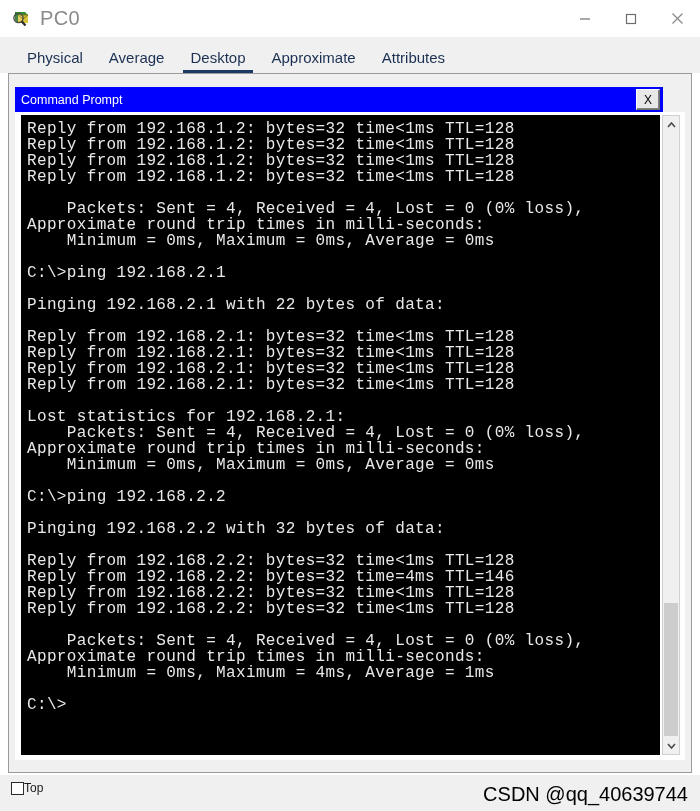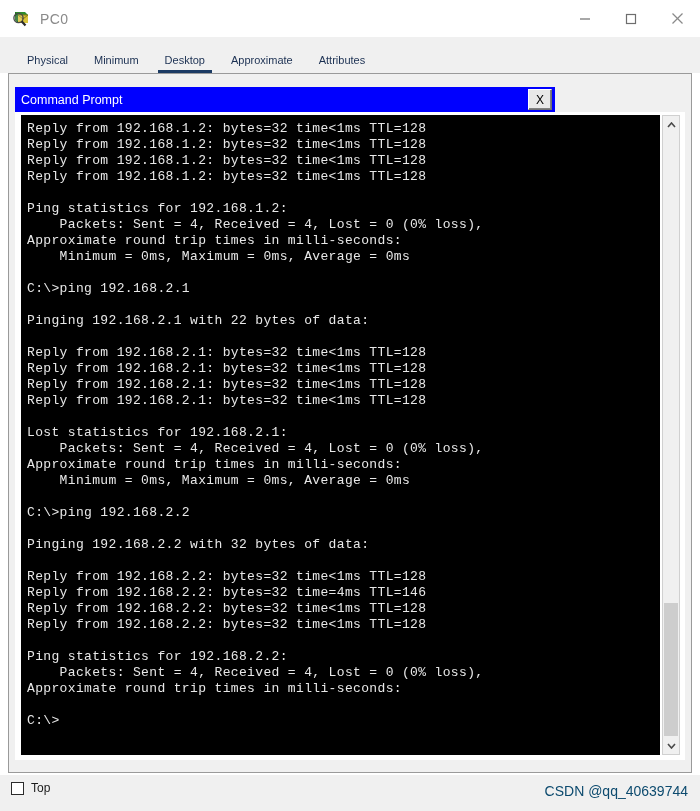--- a/index.html
+++ b/index.html
@@ -25,21 +25,21 @@
     align-items: center;
   }
   .win-icon {
     margin-left: 11px;
     width: 20px; height: 20px;
     position: relative;
     flex: 0 0 auto;
   }
   .win-title {
     margin-left: 9px;
-    font-size: 14px;
+    font-size: 20px;
     color: #8a8a8a;
     letter-spacing: .4px;
     user-select: none;
   }
   .win-ctrls {
     margin-left: auto;
     display: flex;
     height: 37px;
   }
   .win-btn {
@@ -55,21 +55,21 @@
     position: absolute;
     left: 0; top: 37px;
     width: 700px; height: 36px;
     background: #f0f0f0;
     display: flex;
     align-items: flex-end;
     padding-left: 14px;
     box-sizing: border-box;
   }
   .tab {
-    font-size: 11px;
+    font-size: 15px;
     color: #1b3052;
     padding: 0 13px 7px 13px;
     position: relative;
     white-space: nowrap;
     user-select: none;
   }
   .tab.active::after {
     content: "";
     position: absolute;
     left: 6px; right: 6px; bottom: 0;
@@ -89,21 +89,21 @@
 
   
   .cmdwin {
     position: absolute;
     left: 6px; top: 13px;
     width: 670px; height: 673px;
   }
   .cmd-titlebar {
     position: absolute;
     left: 0; top: 0;
-    width: 540px; height: 25px;
+    width: 648px; height: 25px;
     background: #0000ff;
     display: flex;
     align-items: center;
   }
   .cmd-title {
     color: #ffffff;
     font-size: 12.5px;
     margin-left: 6px;
     user-select: none;
   }
@@ -136,21 +136,21 @@
     position: absolute;
     left: 6px; top: 3px;
     width: 639px; height: 640px;
     background: #000000;
     overflow: hidden;
     box-sizing: border-box;
     padding: 6px 0 0 6px;
   }
   .tline {
     font-family: "Liberation Mono", "DejaVu Sans Mono", monospace;
-    font-size: 13px;
+    font-size: 16px;
     line-height: 16px;
     color: #e8e8e8;
     white-space: pre;
     letter-spacing: .35px;
     height: 16px;
   }
 
   
   .scrollbar {
     position: absolute;
@@ -191,30 +191,29 @@
     display: flex;
     align-items: center;
   }
   .cbox {
     width: 13px; height: 13px;
     border: 1.5px solid #2b2b2b;
     background: #ffffff;
     box-sizing: border-box;
   }
   .cbox-label {
-    margin-left: 7px;
     font-size: 12px;
     color: #1b1b1b;
     user-select: none;
   }
   .watermark {
     position: absolute;
     right: 12px; top: 8px;
-    font-size: 14px;
-    color: #0c4a6e;
+    font-size: 20px;
+    color: #000000;
     user-select: none;
   }
 </style>
 </head>
 <body>
 
 <div class="titlebar">
   <div class="win-icon">
     <svg width="20" height="20" viewBox="0 0 20 20">
       <polygon points="4,3 14,3 17,6 17,14 7,14 4,11" fill="#2e8b2e"></polygon>
@@ -242,21 +241,21 @@
       <svg width="13" height="13" viewBox="0 0 13 13">
           <line x1="1.5" y1="1.5" x2="11.5" y2="11.5" stroke="#8a8a8a" stroke-width="1.2"></line>
           <line x1="11.5" y1="1.5" x2="1.5" y2="11.5" stroke="#8a8a8a" stroke-width="1.2"></line>
         </svg>
     </div>
   </div>
 </div>
 
 <div class="tabstrip">
   <div class="tab"><span>Physical</span></div>
-  <div class="tab"><span>Minimum</span></div>
+  <div class="tab"><span>Average</span></div>
   <div class="tab active"><span>Desktop</span></div>
   <div class="tab"><span>Approximate</span></div>
   <div class="tab"><span>Attributes</span></div>
 </div>
 
 <div class="panel">
 
   <div class="cmdwin">
 
     <div class="cmd-titlebar">
@@ -264,21 +263,20 @@
       <div class="cmd-close">X</div>
     </div>
 
     <div class="terminal-wrap">
       <div class="terminal" id="terminal">
           <div class="tline">Reply from 192.168.1.2: bytes=32 time&lt;1ms TTL=128</div>
           <div class="tline">Reply from 192.168.1.2: bytes=32 time&lt;1ms TTL=128</div>
           <div class="tline">Reply from 192.168.1.2: bytes=32 time&lt;1ms TTL=128</div>
           <div class="tline">Reply from 192.168.1.2: bytes=32 time&lt;1ms TTL=128</div>
           <div class="tline">&nbsp;</div>
-          <div class="tline">Ping statistics for 192.168.1.2:</div>
           <div class="tline">    Packets: Sent = 4, Received = 4, Lost = 0 (0% loss),</div>
           <div class="tline">Approximate round trip times in milli-seconds:</div>
           <div class="tline">    Minimum = 0ms, Maximum = 0ms, Average = 0ms</div>
           <div class="tline">&nbsp;</div>
           <div class="tline">C:\&gt;ping 192.168.2.1</div>
           <div class="tline">&nbsp;</div>
           <div class="tline">Pinging 192.168.2.1 with 22 bytes of data:</div>
           <div class="tline">&nbsp;</div>
           <div class="tline">Reply from 192.168.2.1: bytes=32 time&lt;1ms TTL=128</div>
           <div class="tline">Reply from 192.168.2.1: bytes=32 time&lt;1ms TTL=128</div>
@@ -292,23 +290,23 @@
           <div class="tline">&nbsp;</div>
           <div class="tline">C:\&gt;ping 192.168.2.2</div>
           <div class="tline">&nbsp;</div>
           <div class="tline">Pinging 192.168.2.2 with 32 bytes of data:</div>
           <div class="tline">&nbsp;</div>
           <div class="tline">Reply from 192.168.2.2: bytes=32 time&lt;1ms TTL=128</div>
           <div class="tline">Reply from 192.168.2.2: bytes=32 time=4ms TTL=146</div>
           <div class="tline">Reply from 192.168.2.2: bytes=32 time&lt;1ms TTL=128</div>
           <div class="tline">Reply from 192.168.2.2: bytes=32 time&lt;1ms TTL=128</div>
           <div class="tline">&nbsp;</div>
-          <div class="tline">Ping statistics for 192.168.2.2:</div>
           <div class="tline">    Packets: Sent = 4, Received = 4, Lost = 0 (0% loss),</div>
           <div class="tline">Approximate round trip times in milli-seconds:</div>
+          <div class="tline">    Minimum = 0ms, Maximum = 4ms, Average = 1ms</div>
           <div class="tline">&nbsp;</div>
           <div class="tline">C:\&gt;</div>
         </div>
 
       <div class="scrollbar">
         <div class="sb-arrow up">
           <svg width="9" height="6" viewBox="0 0 9 6">
               <polyline points="1,5 4.5,1 8,5" fill="none" stroke="#4a4a4a" stroke-width="1.6"></polyline>
             </svg>
         </div>

